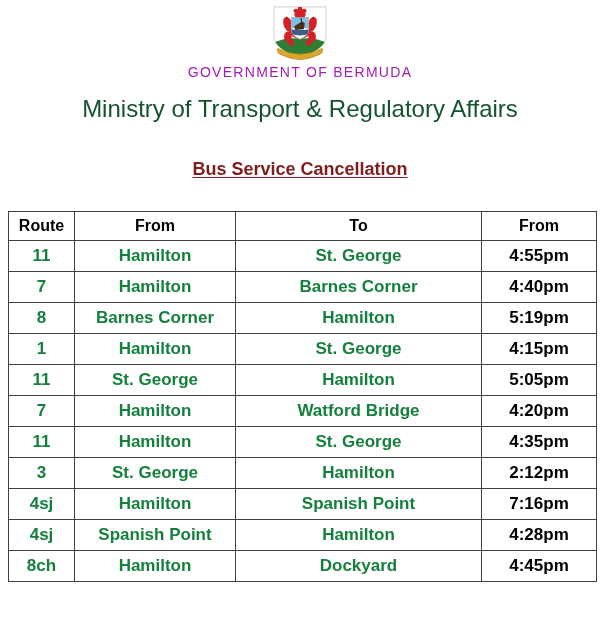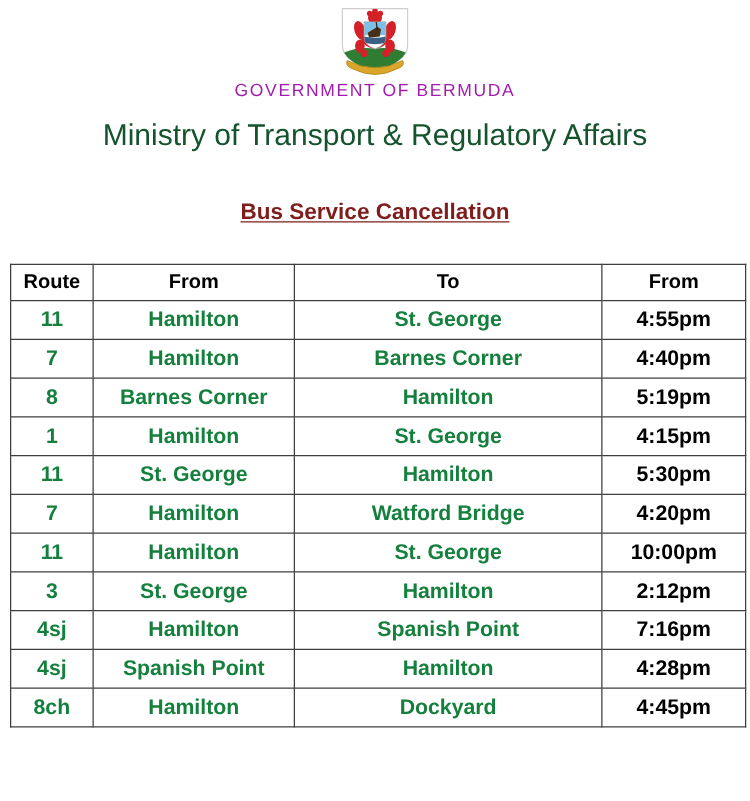--- a/index.html
+++ b/index.html
@@ -172,33 +172,33 @@
       <tr>
         <td class="cell-blue">1</td>
         <td class="cell-blue">Hamilton</td>
         <td class="cell-blue">St. George</td>
         <td class="cell-time">4:15pm</td>
       </tr>
       <tr>
         <td class="cell-blue">11</td>
         <td class="cell-blue">St. George</td>
         <td class="cell-blue">Hamilton</td>
-        <td class="cell-time">5:30pm</td>
+        <td class="cell-time">5:05pm</td>
       </tr>
       <tr>
         <td class="cell-blue">7</td>
         <td class="cell-blue">Hamilton</td>
         <td class="cell-blue">Watford Bridge</td>
         <td class="cell-time">4:20pm</td>
       </tr>
       <tr>
         <td class="cell-blue">11</td>
         <td class="cell-blue">Hamilton</td>
         <td class="cell-blue">St. George</td>
-        <td class="cell-time">10:00pm</td>
+        <td class="cell-time">4:35pm</td>
       </tr>
       <tr>
         <td class="cell-blue">3</td>
         <td class="cell-blue">St. George</td>
         <td class="cell-blue">Hamilton</td>
         <td class="cell-time">2:12pm</td>
       </tr>
       <tr>
         <td class="cell-blue">4sj</td>
         <td class="cell-blue">Hamilton</td>

